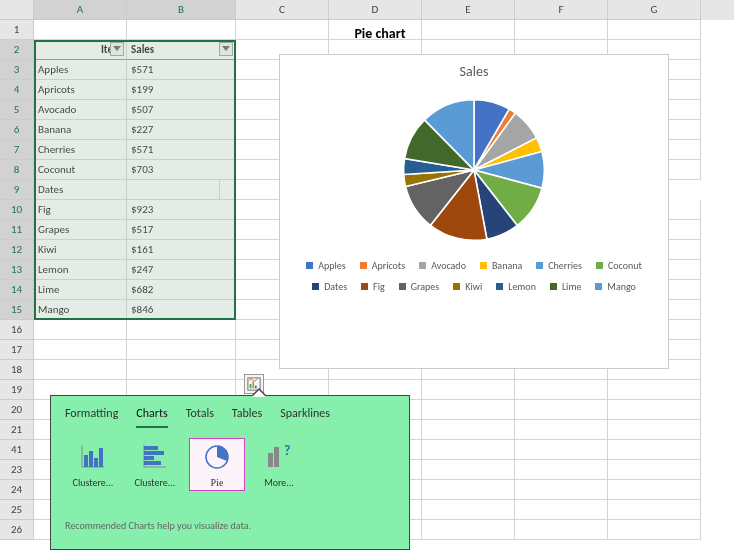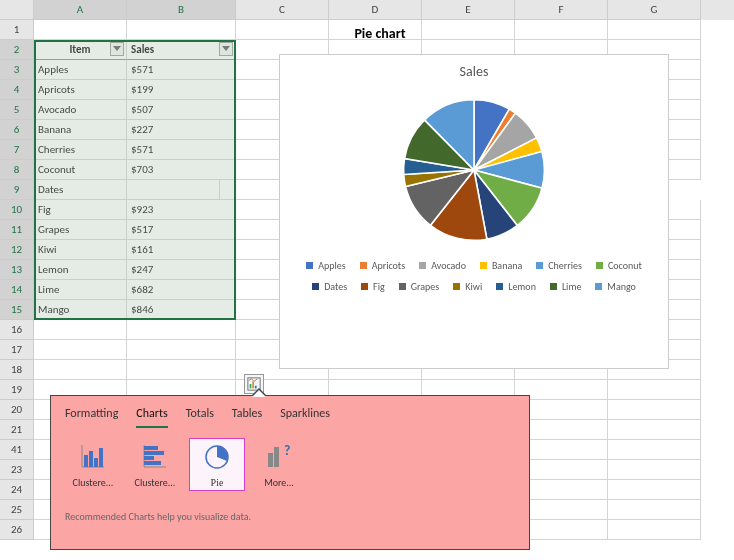--- a/index.html
+++ b/index.html
@@ -136,24 +136,24 @@
     border:1px solid #999;
     background:#f5f5f5;
     display:flex; align-items:center; justify-content:center;
   }
   .qa-btn svg { width:14px; height:14px; }
   
   .qa-popup {
     position:absolute;
     top: 395px;
     left: 50px;
-    width: 480px;
+    width: 360px;
     height: 155px;
     border:1px solid #444;
-    background:#fca5a5;
+    background:#86efac;
     padding: 10px 14px 6px 14px;
   }
   .qa-popup::before {
     content:'';
     position:absolute;
     top:-8px; left: 200px;
     width:0;height:0;
     border-left:8px solid transparent;
     border-right:8px solid transparent;
     border-bottom:8px solid #444;
@@ -193,21 +193,21 @@
     background:#fdf3fb;
     font-family:Liberation Serif, serif;
   }
   .qa-icon {
     width:32px; height:32px;
     margin: 0 auto 4px auto;
     display:flex; align-items:center; justify-content:center;
   }
   .qa-icon svg { width:30px; height:30px; }
   .qa-desc {
-    margin-top:19px;
+    margin-top:28px;
     font-size:10px;
     color:#666;
   }
   
   .rh.sel, .ch.sel { background:#d2d2d2; color:#217346; }
 </style>
 </head>
 <body>
 
 <div class="grid">
@@ -253,21 +253,21 @@
       <div class="cell-row">
         <div class="cell cA"></div>
         <div class="cell cB"></div>
         <div class="cell cC"></div>
         <div class="cell cD"></div>
         <div class="cell cE"></div>
         <div class="cell cF"></div>
         <div class="cell cG"></div>
       </div>
       <div class="cell-row">
-        <div class="cell cA th-cell" style="text-align: center;">Item<div class="filter-btn">
+        <div class="cell cA th-cell" style="text-align: right;">Item<div class="filter-btn">
             <svg viewBox="0 0 8 6">
               <path d="M0 0 L8 0 L4 5 Z" fill="#555"></path>
             </svg>
           </div></div>
         <div class="cell cB th-cell" style="text-align: left;">Sales<div class="filter-btn">
             <svg viewBox="0 0 8 6">
               <path d="M0 0 L8 0 L4 5 Z" fill="#555"></path>
             </svg>
           </div></div>
         <div class="cell cC"></div>

